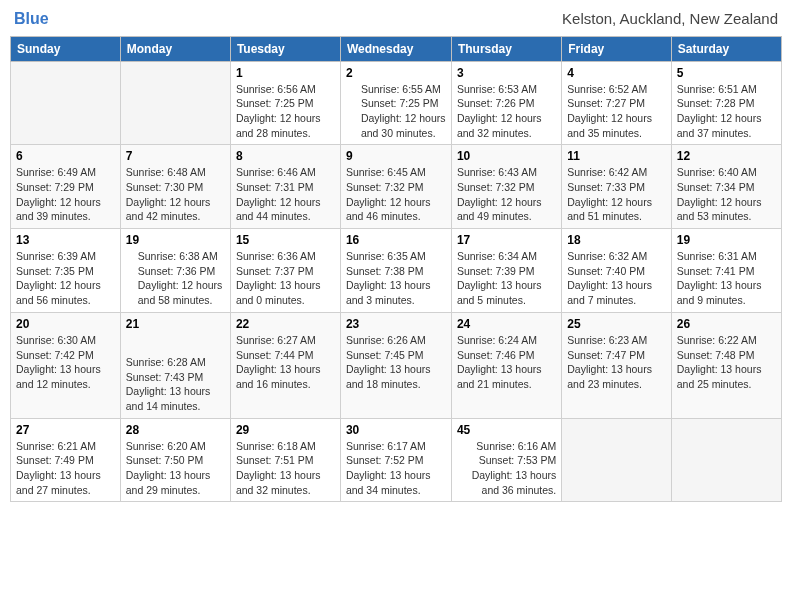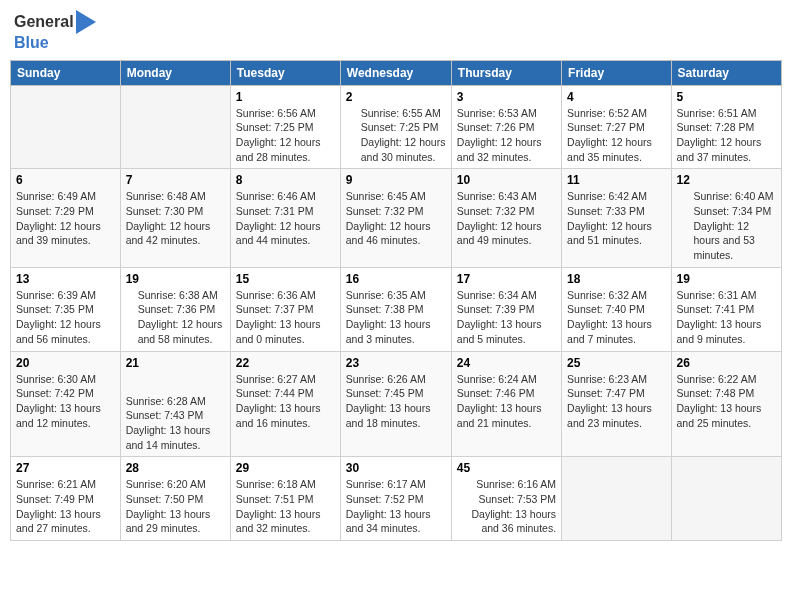--- a/index.html
+++ b/index.html
@@ -101,30 +101,25 @@
     .row-alt td {
       background: #f2f2f2;
     }
   </style>
 </head>
 <body>
 
 <div class="header">
   <div class="logo">
     <div class="logo-block">
-      <div class="logo-row">
-        <span class="logo-text-general">General</span>
-        <svg class="logo-icon" viewBox="0 0 20 24" xmlns="http://www.w3.org/2000/svg">
-          <polygon points="0,0 20,12 0,24" fill="#3a78c9"></polygon>
-        </svg>
-      </div>
       <span class="logo-text-blue">Blue</span>
     </div>
   </div>
   <div class="title-block">
+    <div class="location-title">Kelston, Auckland, New Zealand</div>
   </div>
 </div>
 
 <table class="calendar">
   <thead>
     <tr>
     <th>Sunday</th>
         <th>Monday</th>
         <th>Tuesday</th>
         <th>Wednesday</th>
@@ -200,21 +195,21 @@
 Daylight: 12 hours and 49 minutes.</div>
         </td>
         <td>
           <span class="day-number">11</span>
           <div class="day-info" style="white-space: pre-line;">Sunrise: 6:42 AM
 Sunset: 7:33 PM
 Daylight: 12 hours and 51 minutes.</div>
         </td>
         <td>
           <span class="day-number">12</span>
-          <div class="day-info" style="white-space: pre-line; margin-left: 17px;">Sunrise: 6:40 AM
+          <div class="day-info" style="white-space: pre-line;">Sunrise: 6:40 AM
 Sunset: 7:34 PM
 Daylight: 12 hours and 53 minutes.</div>
         </td>
       </tr>
       <tr>
         <td>
           <span class="day-number">13</span>
           <div class="day-info" style="white-space: pre-line;">Sunrise: 6:39 AM
 Sunset: 7:35 PM
 Daylight: 12 hours and 56 minutes.</div>

